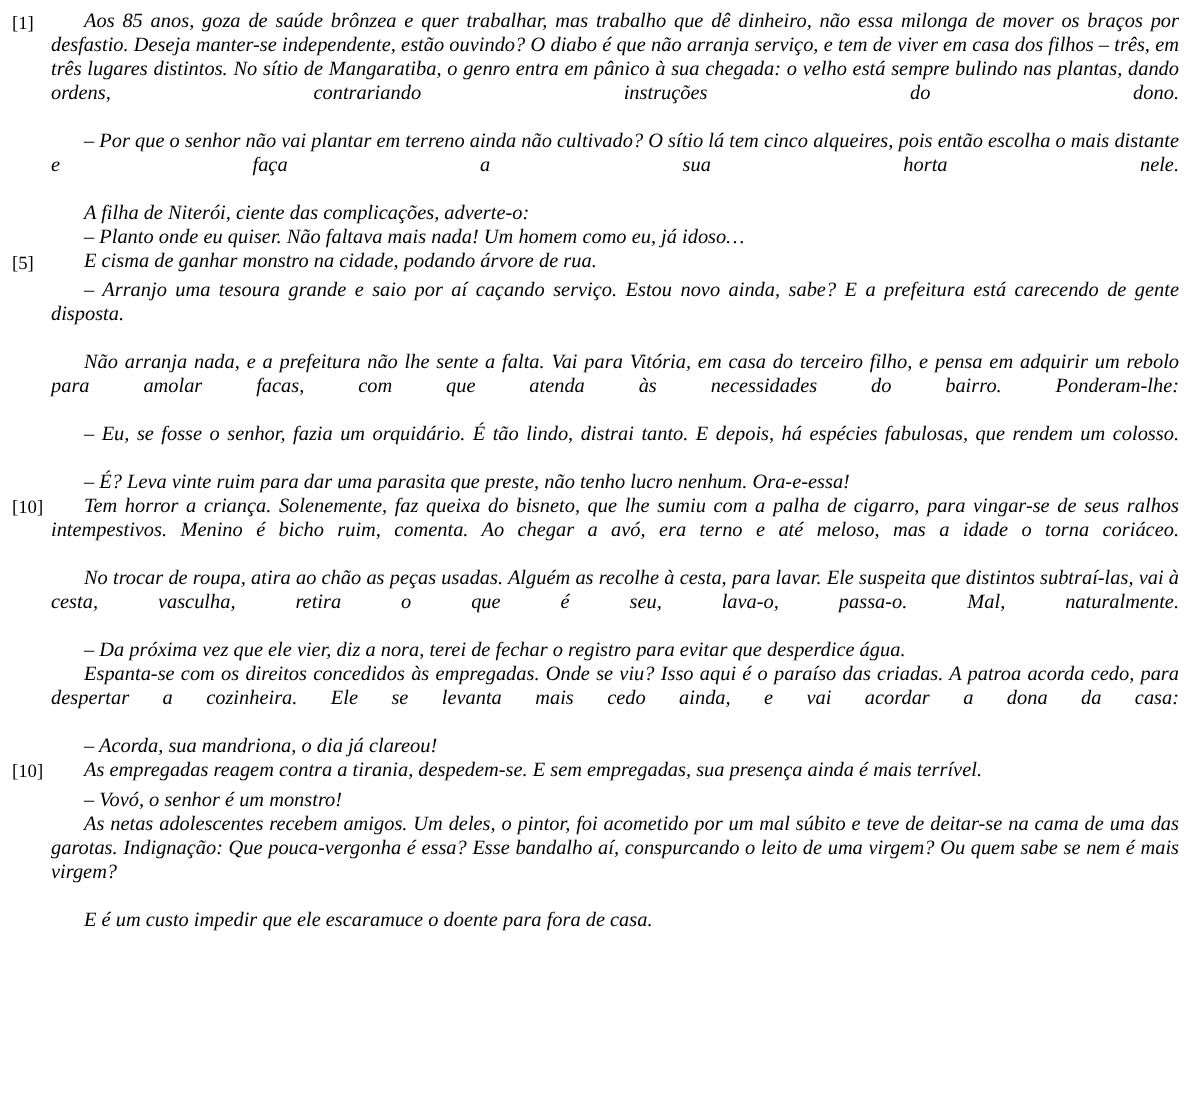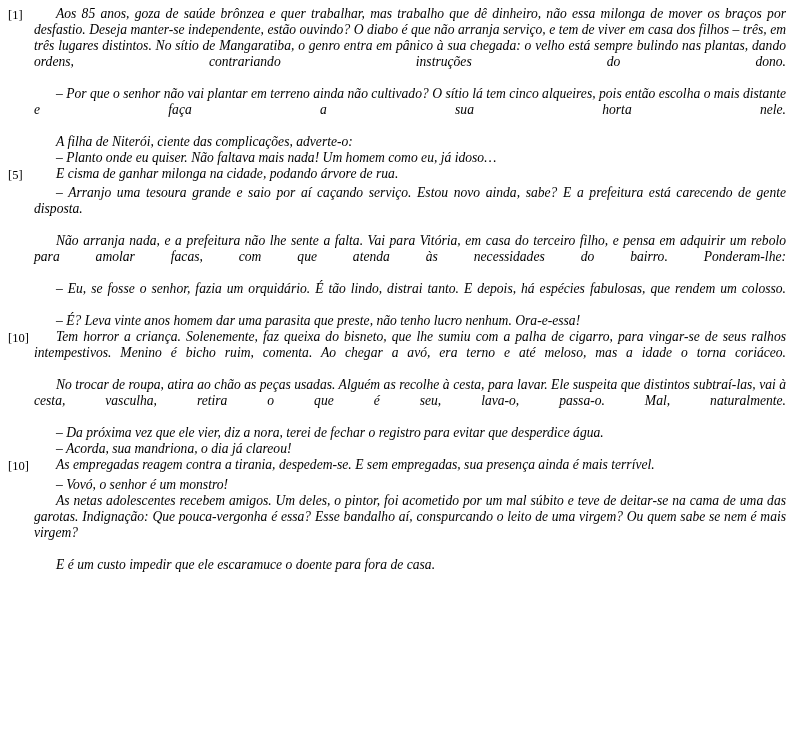--- a/index.html
+++ b/index.html
@@ -74,49 +74,53 @@
       <div class="line-row">
         <div class="linenum"></div>
         <p class="para indent nostretch">A filha de Niterói, ciente das complicações, adverte-o:</p>
       </div>
       <div class="line-row">
         <div class="linenum"></div>
         <p class="para indent nostretch">– Planto onde eu quiser. Não faltava mais nada! Um homem como eu, já idoso…</p>
       </div>
       <div class="line-row">
         <div class="linenum">[5]</div>
-        <p class="para indent nostretch">E cisma de ganhar milonga na cidade, podando árvore de rua.</p>
+        <p class="para indent nostretch">E cisma de ganhar monstro na cidade, podando árvore de rua.</p>
       </div>
       <div class="line-row">
         <div class="linenum"></div>
         <p class="para indent">– Arranjo uma tesoura grande e saio por aí caçando serviço. Estou novo ainda, sabe? E a prefeitura está carecendo de gente disposta.</p>
       </div>
       <div class="line-row">
         <div class="linenum"></div>
         <p class="para indent">Não arranja nada, e a prefeitura não lhe sente a falta. Vai para Vitória, em casa do terceiro filho, e pensa em adquirir um rebolo para amolar facas, com que atenda às necessidades do bairro. Ponderam-lhe:</p>
       </div>
       <div class="line-row">
         <div class="linenum"></div>
         <p class="para indent">– Eu, se fosse o senhor, fazia um orquidário. É tão lindo, distrai tanto. E depois, há espécies fabulosas, que rendem um colosso.</p>
       </div>
       <div class="line-row">
         <div class="linenum"></div>
-        <p class="para indent nostretch">– É? Leva vinte anos homem dar uma parasita que preste, não tenho lucro nenhum. Ora-e-essa!</p>
+        <p class="para indent nostretch">– É? Leva vinte ruim para dar uma parasita que preste, não tenho lucro nenhum. Ora-e-essa!</p>
       </div>
       <div class="line-row">
         <div class="linenum">[10]</div>
         <p class="para indent">Tem horror a criança. Solenemente, faz queixa do bisneto, que lhe sumiu com a palha de cigarro, para vingar-se de seus ralhos intempestivos. Menino é bicho ruim, comenta. Ao chegar a avó, era terno e até meloso, mas a idade o torna coriáceo.</p>
       </div>
       <div class="line-row">
         <div class="linenum"></div>
         <p class="para indent">No trocar de roupa, atira ao chão as peças usadas. Alguém as recolhe à cesta, para lavar. Ele suspeita que distintos subtraí-las, vai à cesta, vasculha, retira o que é seu, lava-o, passa-o. Mal, naturalmente.</p>
       </div>
       <div class="line-row">
         <div class="linenum"></div>
         <p class="para indent nostretch">– Da próxima vez que ele vier, diz a nora, terei de fechar o registro para evitar que desperdice água.</p>
+      </div>
+      <div class="line-row">
+        <div class="linenum"></div>
+        <p class="para indent">Espanta-se com os direitos concedidos às empregadas. Onde se viu? Isso aqui é o paraíso das criadas. A patroa acorda cedo, para despertar a cozinheira. Ele se levanta mais cedo ainda, e vai acordar a dona da casa:</p>
       </div>
       <div class="line-row">
         <div class="linenum"></div>
         <p class="para indent nostretch">– Acorda, sua mandriona, o dia já clareou!</p>
       </div>
       <div class="line-row">
         <div class="linenum">[10]</div>
         <p class="para indent nostretch">As empregadas reagem contra a tirania, despedem-se. E sem empregadas, sua presença ainda é mais terrível.</p>
       </div>
       <div class="line-row">

